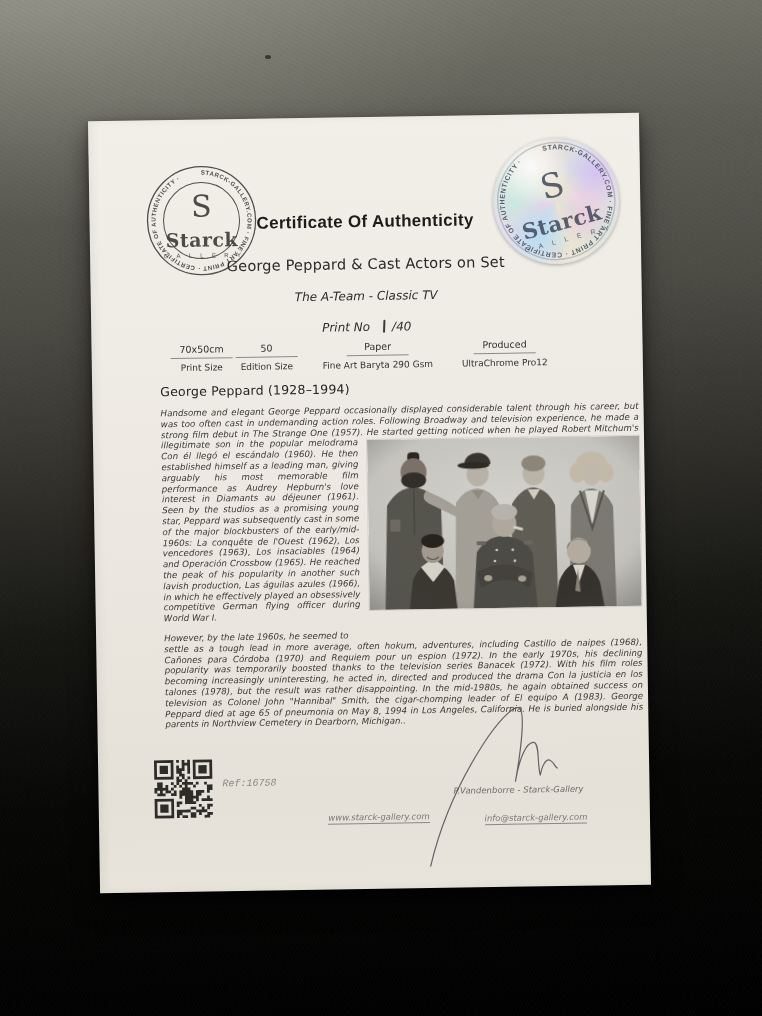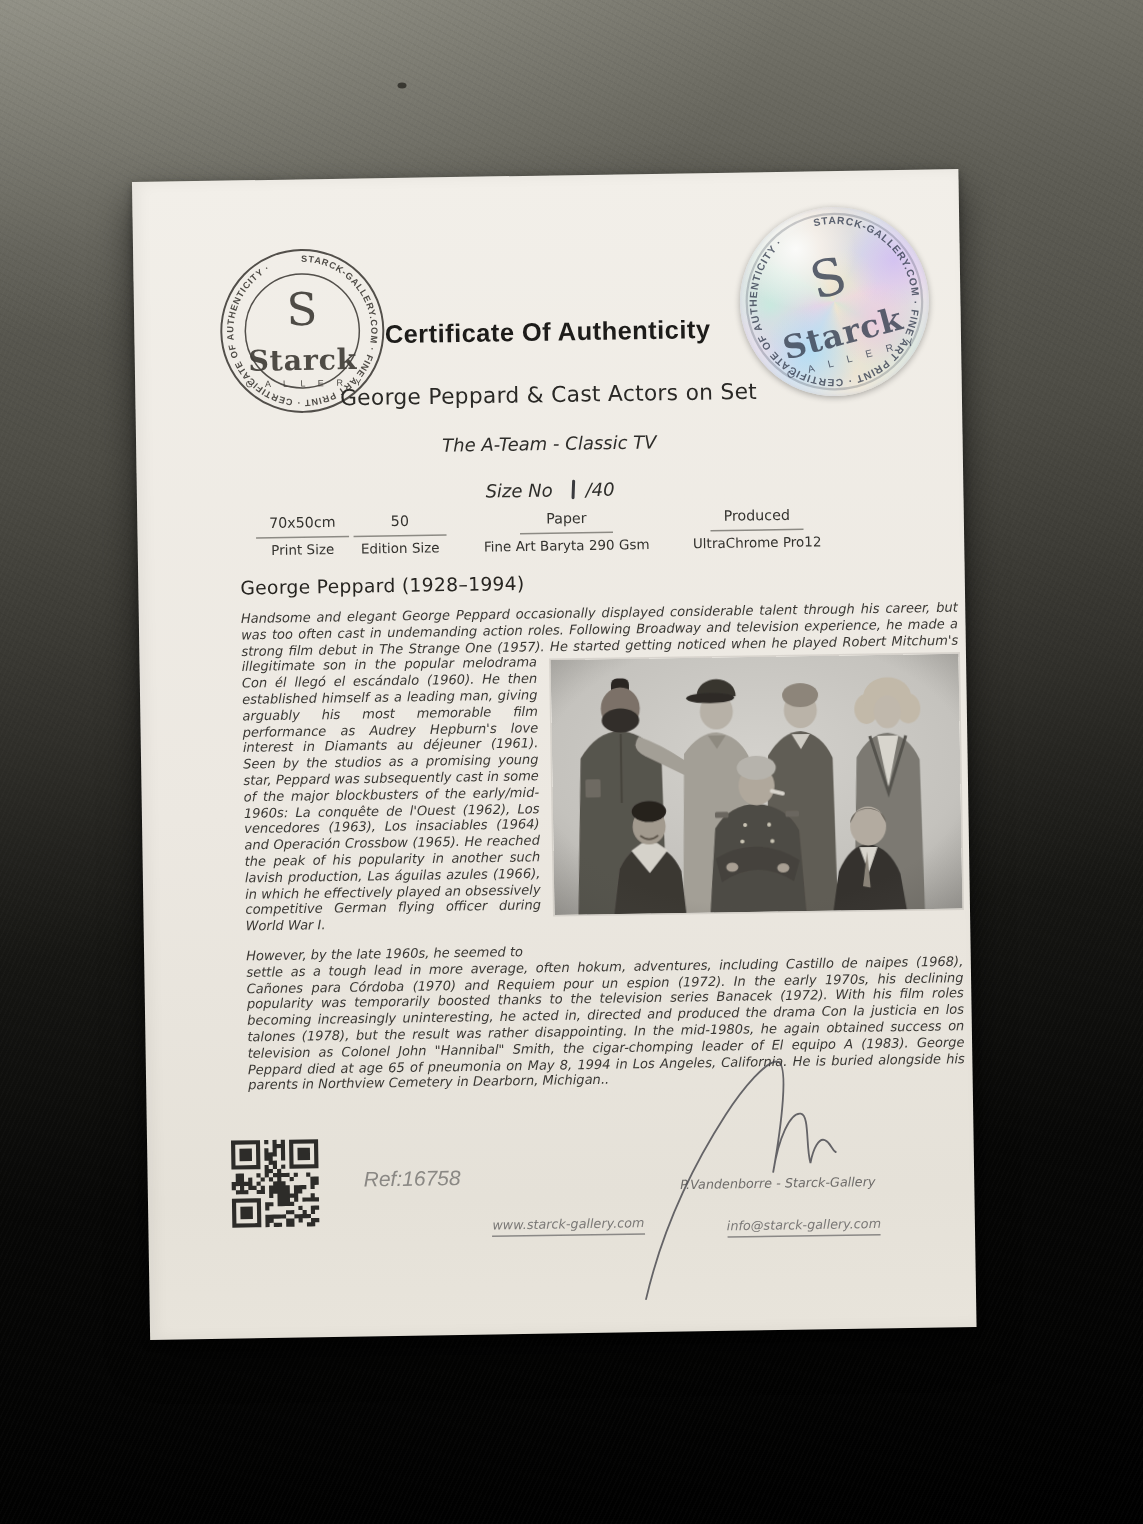--- a/index.html
+++ b/index.html
@@ -78,22 +78,22 @@
   .bio-text{font-family:"DejaVu Sans",sans-serif;font-style:italic;font-size:8.7px;
     line-height:10.8px;color:#3a3834;text-align:justify;}
   .cast-photo{float:right;width:272px;height:170px;margin:3px 0 14px 9px;display:block;
     box-shadow:0 0 0 1px rgba(120,118,112,.18);}
   .cast-photo svg{display:block;width:100%;height:100%;}
   .p2{margin-top:9px;}
   .p2a{display:block;}
 
   
   .qr{position:absolute;left:54px;top:638px;width:62px;height:62px;}
-  .ref{position:absolute;left:144px;top:659px;font-family:Liberation Sans, sans-serif;
-    font-style:italic;font-size:14px;color:#8a8884;}
+  .ref{position:absolute;left:124px;top:659px;font-family:Liberation Mono, monospace;
+    font-style:italic;font-size:10px;color:#8a8884;}
   .weblink{position:absolute;left:215px;top:695px;width:130px;text-align:center;
     font-family:"DejaVu Sans",sans-serif;font-style:italic;font-size:8.5px;color:#7a7876;}
   .weblink span, .maillink span{border-bottom:1px solid #8a8886;padding-bottom:1px;}
   .signer{position:absolute;left:330px;top:670px;width:180px;text-align:center;
     font-family:"DejaVu Sans",sans-serif;font-style:italic;font-size:8.5px;color:#6e6c6a;}
   .maillink{position:absolute;left:347px;top:698px;width:180px;text-align:center;
     font-family:"DejaVu Sans",sans-serif;font-style:italic;font-size:8.5px;color:#7a7876;}
   .signature{position:absolute;inset:0;pointer-events:none;}
 </style>
 </head>
@@ -128,21 +128,21 @@
       <text class="mono-s ink" x="56" y="52" text-anchor="middle">S</text>
       <text class="wordmark ink" x="56" y="82" text-anchor="middle">Starck</text>
       <text class="gallery ink" x="58" y="93" text-anchor="middle">G A L L E R Y</text>
     </svg>
   </div>
 
   <div class="cert-title">Certificate Of Authenticity</div>
   <div class="work-title">George Peppard &amp; Cast Actors on Set</div>
   <div class="series-title">The A-Team - Classic TV</div>
   <div class="print-line">
-    <span>Size No</span><span class="pen-mark"></span><span>/40</span>
+    <span>Print No</span><span class="pen-mark"></span><span>/40</span>
   </div>
 
   <div class="spec spec1">
     <div class="t">70x50cm</div>
       <div class="line"></div>
       <div class="b">Print Size</div>
   </div>
   <div class="spec spec2">
     <div class="t">50</div>
       <div class="line"></div>

